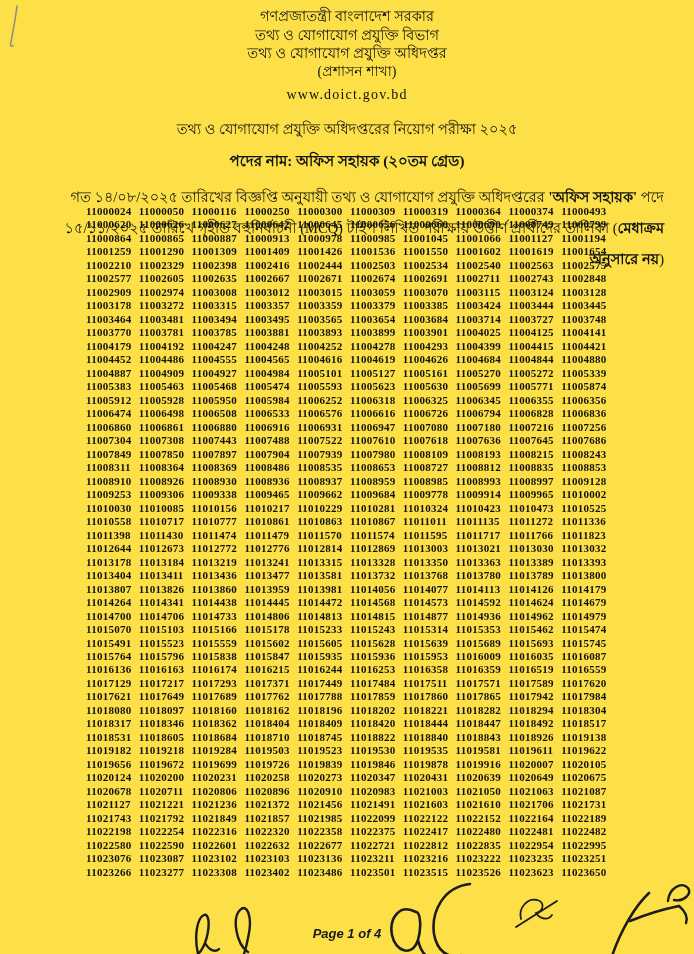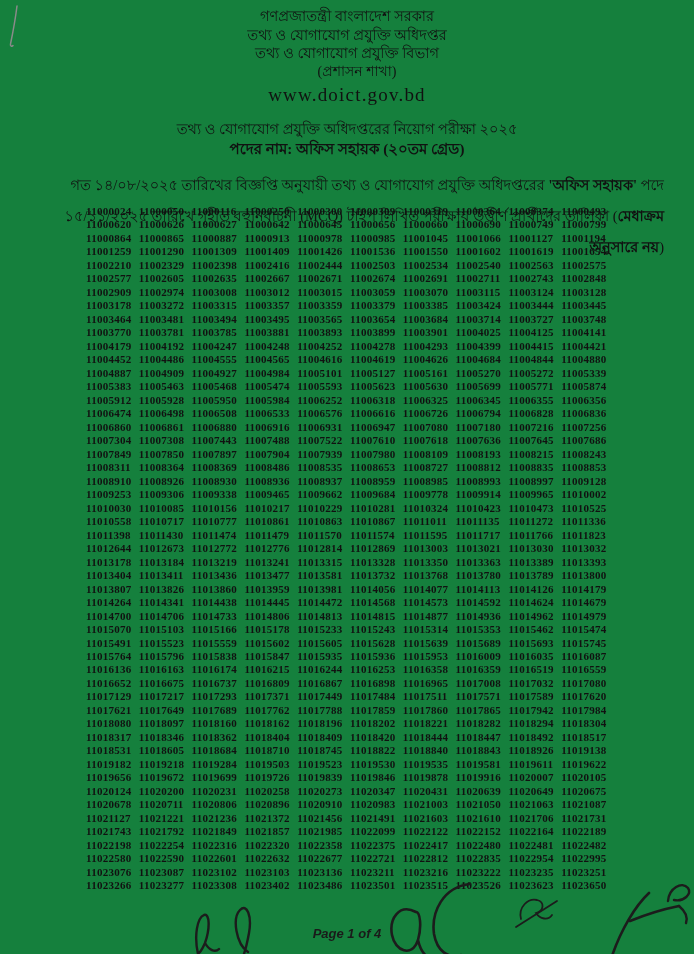--- a/index.html
+++ b/index.html
@@ -1,35 +1,35 @@
 <!DOCTYPE html>
 <html><head>
 <meta charset="utf-8">
 <style>
   html,body{margin:0;padding:0;background:#e8e8e8;}
   .page{
     position:relative;
     width:694px;height:954px;
     margin:0 auto;
-    background:#15803d;
+    background:#fde047;
     overflow:hidden;
     font-family:"Liberation Serif", serif;
     color:#111111;
   }
   .center{text-align:center;}
   .doc-header{padding-top:7px;}
   .bn-line{font-size:14.5px;line-height:18.5px;}
   .branch-line{font-size:14px;line-height:18.5px;padding-left:20px;}
   .website{
     font-family:"Liberation Serif", serif;
-    font-size:19px;line-height:21px;
+    font-size:14px;line-height:21px;
     letter-spacing:1.2px;margin-top:3px;
   }
   .exam-line{font-size:14.5px;line-height:18px;margin-top:15px;}
-  .post-line{font-size:15px;line-height:19px;font-weight:700;margin-top:2px;}
+  .post-line{font-size:15px;line-height:19px;font-weight:700;margin-top:14px;}
   .notice{
     margin:11px 30px 0 30px;
     font-size:14.5px;line-height:31px;
     text-align:right;
   }
   .notice .bold{font-weight:700;}
   .roll-grid{
     position:absolute;
     top:205px;left:86px;right:80px;
   }
@@ -63,22 +63,22 @@
     pointer-events:none;
   }
 </style>
 </head>
 <body>
 
 <div class="page">
 
   <div class="doc-header center">
     <div class="bn-line">গণপ্রজাতন্ত্রী বাংলাদেশ সরকার</div>
+    <div class="bn-line">তথ্য ও যোগাযোগ প্রযুক্তি বিভাগ</div>
     <div class="bn-line">তথ্য ও যোগাযোগ প্রযুক্তি অধিদপ্তর</div>
-    <div class="bn-line">তথ্য ও যোগাযোগ প্রযুক্তি বিভাগ</div>
     <div class="branch-line">(প্রশাসন শাখা)</div>
     <div class="website">www.doict.gov.bd</div>
   </div>
 
   <div class="center">
     <div class="exam-line">তথ্য ও যোগাযোগ প্রযুক্তি অধিদপ্তরের নিয়োগ পরীক্ষা ২০২৫</div>
     <div class="post-line">পদের নাম: অফিস সহায়ক (২০তম গ্রেড)</div>
   </div>
 
   <div class="notice"><span>গত ১৪/০৮/২০২৫ তারিখের বিজ্ঞপ্তি অনুযায়ী তথ্য ও যোগাযোগ প্রযুক্তি অধিদপ্তরের </span><span class="bold">'অফিস সহায়ক'</span><span> পদে ১৫/১১/২০২৫ তারিখে গৃহীত বহুনির্বাচনী (MCQ) টাইপ লিখিত পরীক্ষায় উত্তীর্ণ প্রার্থীদের তালিকা (</span><span class="bold">মেধাক্রম অনুসারে নয়</span><span>)</span></div>
@@ -498,32 +498,20 @@
         <span class="roll-cell">11016174</span>
         <span class="roll-cell">11016215</span>
         <span class="roll-cell">11016244</span>
         <span class="roll-cell">11016253</span>
         <span class="roll-cell">11016358</span>
         <span class="roll-cell">11016359</span>
         <span class="roll-cell">11016519</span>
         <span class="roll-cell">11016559</span>
       </div>
       <div class="roll-row">
-        <span class="roll-cell">11016652</span>
-        <span class="roll-cell">11016675</span>
-        <span class="roll-cell">11016737</span>
-        <span class="roll-cell">11016809</span>
-        <span class="roll-cell">11016867</span>
-        <span class="roll-cell">11016898</span>
-        <span class="roll-cell">11016965</span>
-        <span class="roll-cell">11017008</span>
-        <span class="roll-cell">11017032</span>
-        <span class="roll-cell">11017080</span>
-      </div>
-      <div class="roll-row">
         <span class="roll-cell">11017129</span>
         <span class="roll-cell">11017217</span>
         <span class="roll-cell">11017293</span>
         <span class="roll-cell">11017371</span>
         <span class="roll-cell">11017449</span>
         <span class="roll-cell">11017484</span>
         <span class="roll-cell">11017511</span>
         <span class="roll-cell">11017571</span>
         <span class="roll-cell">11017589</span>
         <span class="roll-cell">11017620</span>

